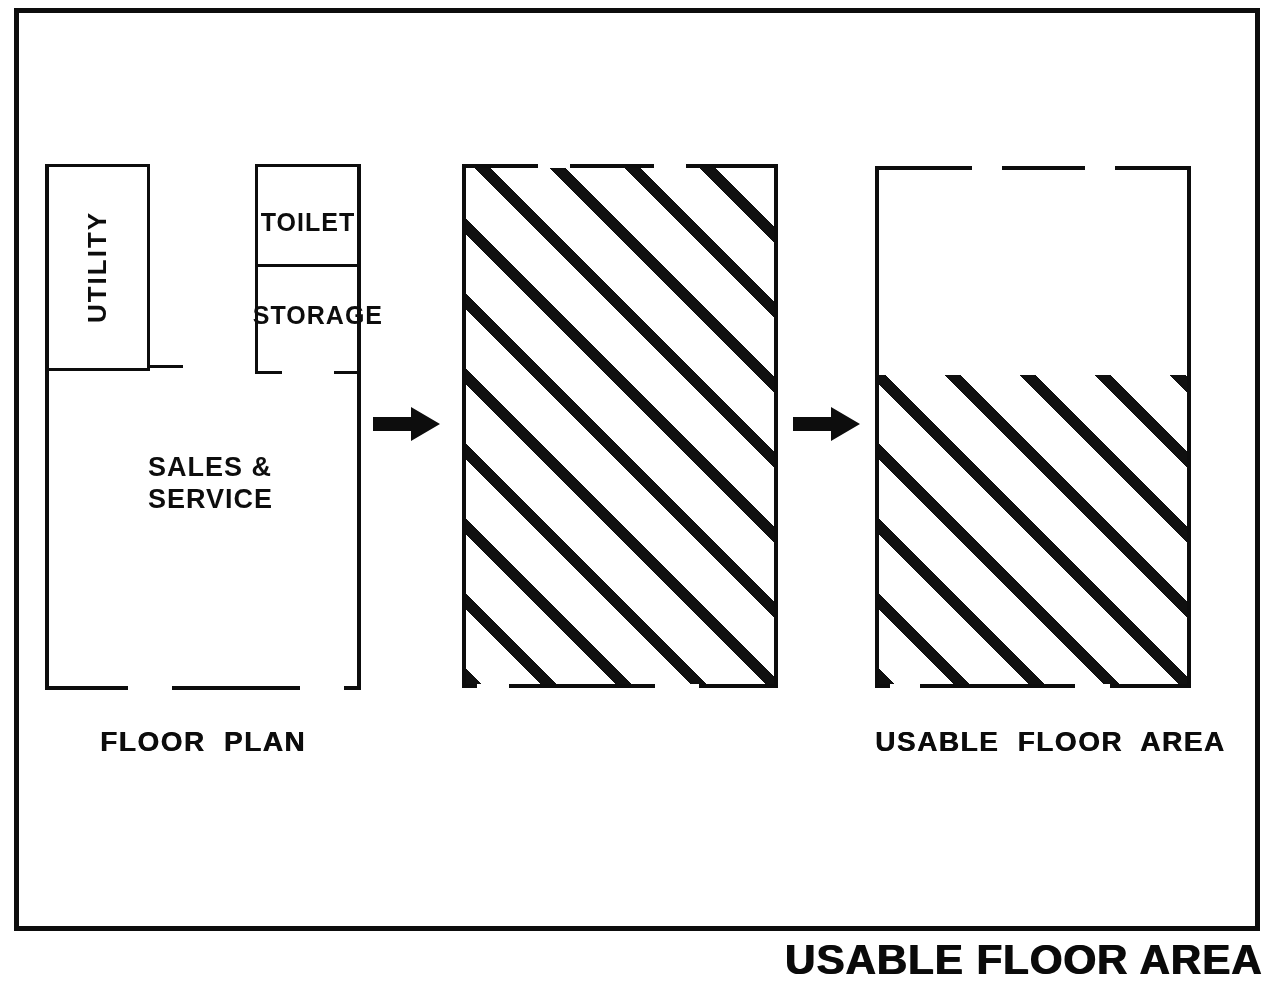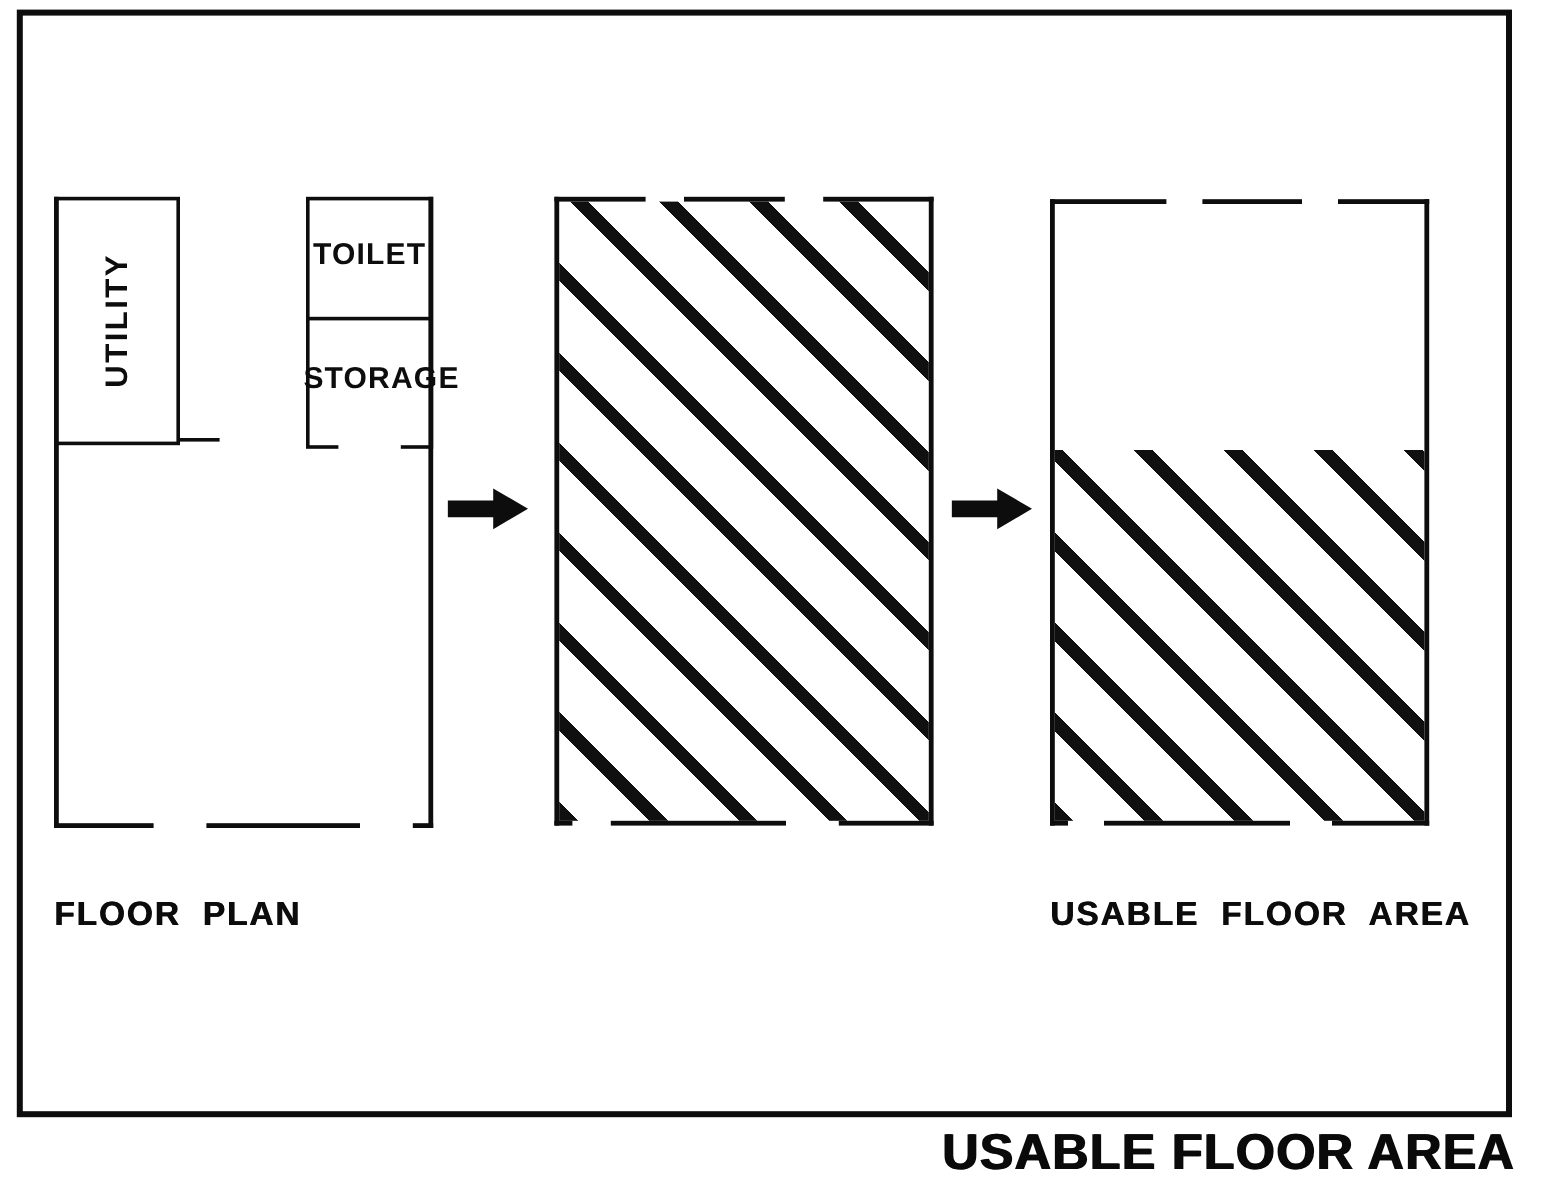--- a/index.html
+++ b/index.html
@@ -39,24 +39,24 @@
     font-size: 25px;
     letter-spacing: 1px;
     text-align: center;
   }
   .caption {
     position: absolute;
     font-weight: bold;
     font-size: 28px;
     letter-spacing: 1.5px;
     word-spacing: 9px;
+    text-align: center;
     color: #0c0c0c;
     text-shadow: 0.6px 0 0 #0c0c0c;
     white-space: nowrap;
-    margin-top: 20px;
   }
   .caption-sub {
     position: absolute;
     font-weight: bold;
     font-size: 24px;
     letter-spacing: 0.5px;
     word-spacing: 5px;
     text-align: center;
     color: #0c0c0c;
     text-shadow: 0.5px 0 0 #0c0c0c;
@@ -89,23 +89,27 @@
     <div class="wall" style="left:127px;top:522px;width:128px;height:4px;"></div>
     <div class="wall" style="left:299px;top:522px;width:17px;height:4px;"></div>
 
     <div class="room" style="left:0;top:0;width:105px;height:207px;"></div>
     <div class="wall" style="left:105px;top:201px;width:33px;height:3px;"></div>
     <div class="label room-label" style="left:-48px;top:88px;width:200px;height:30px;line-height:30px;font-size:26px;letter-spacing:2px;transform:rotate(-90deg);">UTILITY</div>
 
     <div class="room" style="left:210px;top:0;width:106px;height:210px;"></div>
     <div class="wall" style="left:212px;top:100px;width:102px;height:3px;"></div>
     <div class="gap" style="left:237px;top:206px;width:52px;height:5px;"></div>
-    <div class="label room-label" style="left:210px;top:34px;width:106px;text-align:center;">TOILET</div>
+    <div class="label room-label" style="left:210px;top:44px;width:106px;text-align:center;">TOILET</div>
     <div class="label room-label" style="left:186px;top:137px;width:152px;text-align:right;">STORAGE</div>
 
+    <div class="label" style="left:103px;top:288px;font-size:27px;line-height:1.18;letter-spacing:1px;">
+      <div>SALES &amp;</div>
+      <div>SERVICE</div>
+    </div>
   </div>
 
   <div class="caption" style="left:45px;top:726px;width:316px;">FLOOR PLAN</div>
 
   <svg class="abs" style="left:373px;top:406px;" width="68" height="36" viewBox="0 0 68 36">
     <polygon points="0,11 38,11 38,1 67,18 38,35 38,25 0,25" fill="#0d0d0d"></polygon>
   </svg>
 
   <div class="abs" style="left:462px;top:164px;width:316px;height:524px;">
     <div class="hatch" style="left:4px;top:4px;width:308px;height:516px;"></div>

